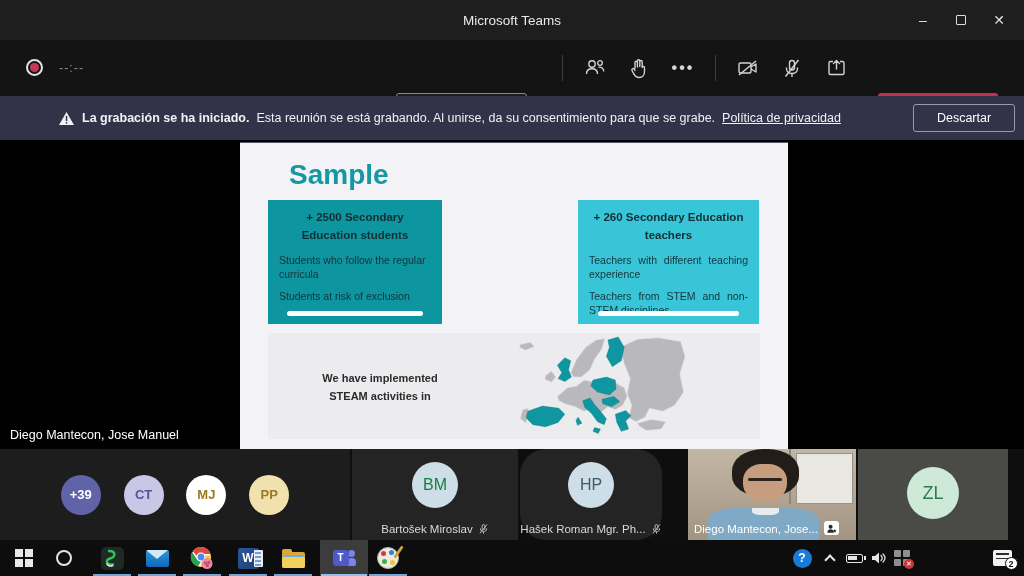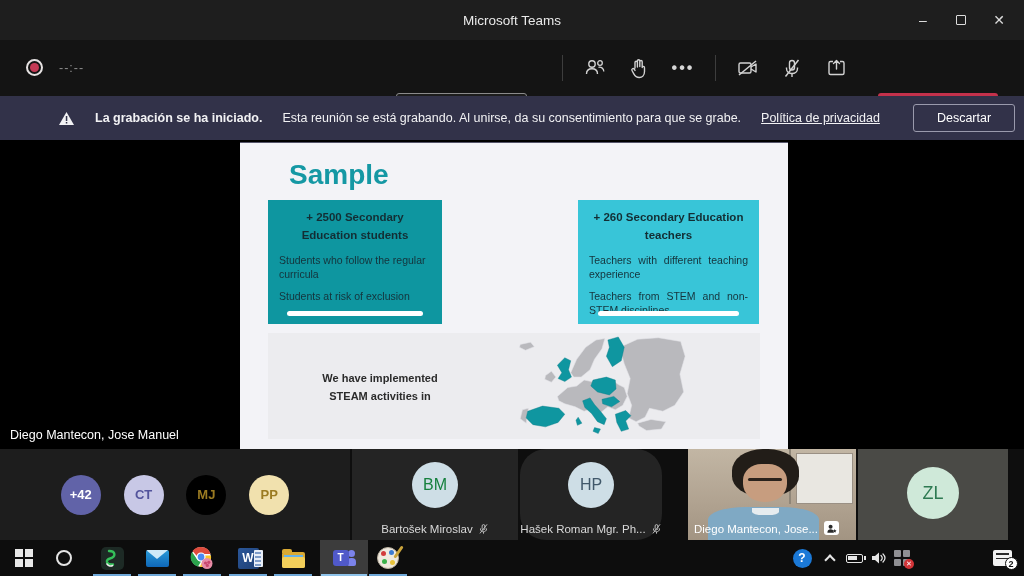--- a/index.html
+++ b/index.html
@@ -31,21 +31,21 @@
   .tb-ic { width:44px; height:40px; display:flex; align-items:center; justify-content:center; }
   .dots { color:#d6d6d6; font-size:16px; letter-spacing:2px; font-weight:bold; }
   .leave-btn { position:absolute; left:878px; top:53px; width:120px; height:29px; background:#c4314b;
     border-radius:3px; color:#fff; font-size:13px; font-weight:600; display:flex; align-items:center;
     justify-content:center; gap:8px; }
 
   
   .banner { position:absolute; left:0; top:96px; width:1024px; height:44px; background:#323249;
     display:flex; align-items:center; }
   .banner-content { position:absolute; left:58px; top:0; height:44px; display:flex; align-items:center;
-    gap:20px; color:#f2f2f4; font-size:12.5px; white-space:nowrap; }
+    gap:7px; color:#f2f2f4; font-size:12.5px; white-space:nowrap; }
   .banner-content b { font-size:12.5px; }
   .banner-link { text-decoration:underline; color:#f2f2f4; }
   .dismiss-btn { position:absolute; right:9px; top:8px; width:102px; height:28px; background:transparent;
     border:1px solid #9a9aac; border-radius:3px; color:#fff; font-size:12.5px;
     display:flex; align-items:center; justify-content:center; }
 
   
   .stage { position:absolute; left:0; top:140px; width:1024px; height:309px; background:#000; }
   .presenter-label { position:absolute; left:10px; bottom:7px; color:#fff; font-size:12.5px; }
 
@@ -294,23 +294,23 @@
             <path d="M156,108 L170,103 177,110 170,117 174,128 164,131 158,119 Z"></path>
           </g>
         </svg>
       </div>
     </div>
     <div class="presenter-label">Diego Mantecon, Jose Manuel</div>
   </div>
 
   <div class="strip">
     <div class="zone-av">
-      <span class="avatar" style="background:#6163a8;color:#ffffff">+42</span>
+      <span class="avatar" style="background:#6163a8;color:#ffffff">+39</span>
       <span class="avatar" style="background:#c8c8e6;color:#53549c">CT</span>
-      <span class="avatar" style="background:#000000;color:#9b7b22">MJ</span>
+      <span class="avatar" style="background:#ffffff;color:#9b7b22">MJ</span>
       <span class="avatar" style="background:#f1e1ae;color:#9b7b22">PP</span>
     </div>
 
     <div class="tile tile-bm">
       <span class="tile-avatar" style="background:#cedee6;color:#15803d">BM</span>
       <div class="name-row">
         <span>Bartošek Miroslav</span>
         <svg width="11" height="12" viewBox="0 0 20 21">
           <rect x="7.5" y="2.5" width="5" height="9.5" rx="2.5" fill="none" stroke="#bcbcbc" stroke-width="1.8"></rect>
           <path d="M4.5 9.5 V10.5 C4.5 13.5 7 15.5 10 15.5 C13 15.5 15.5 13.5 15.5 10.5 V9.5" fill="none" stroke="#bcbcbc" stroke-width="1.8"></path>

